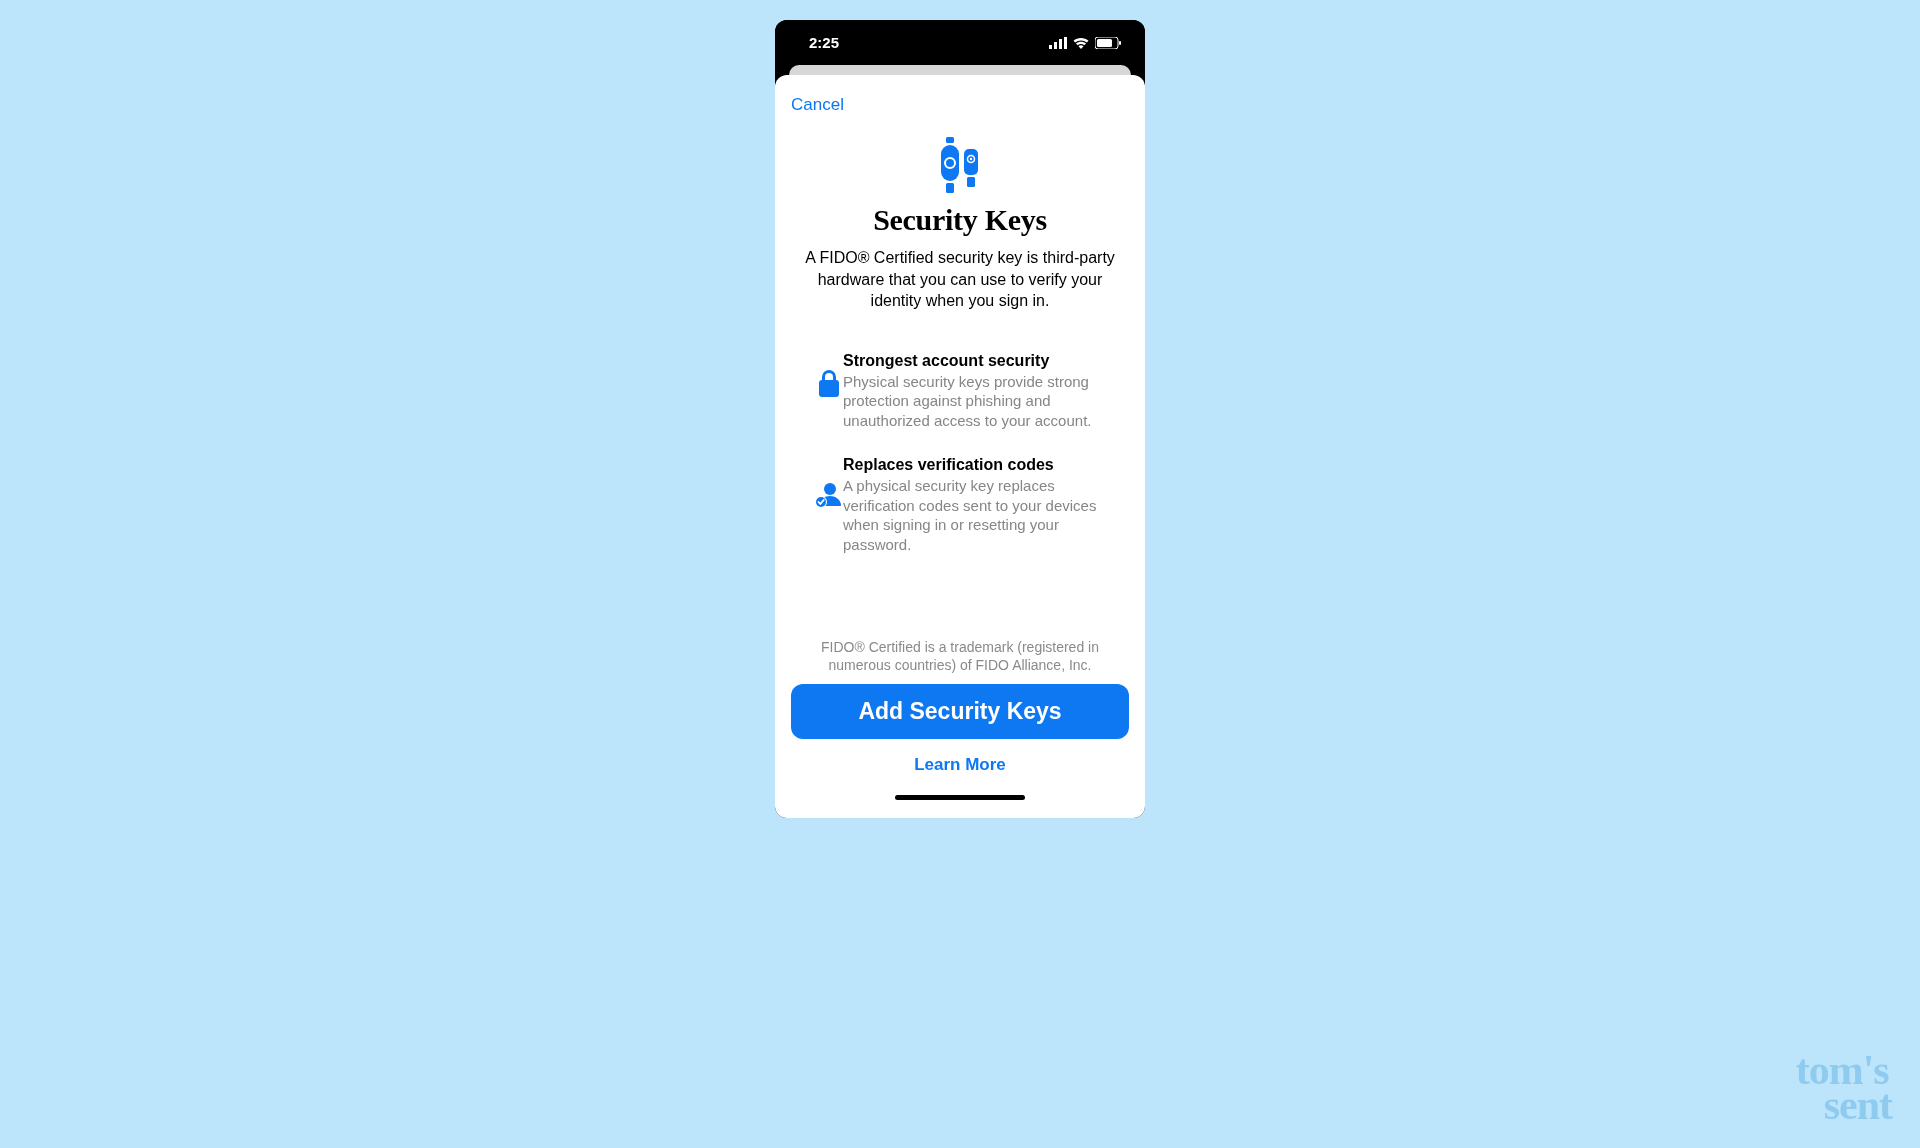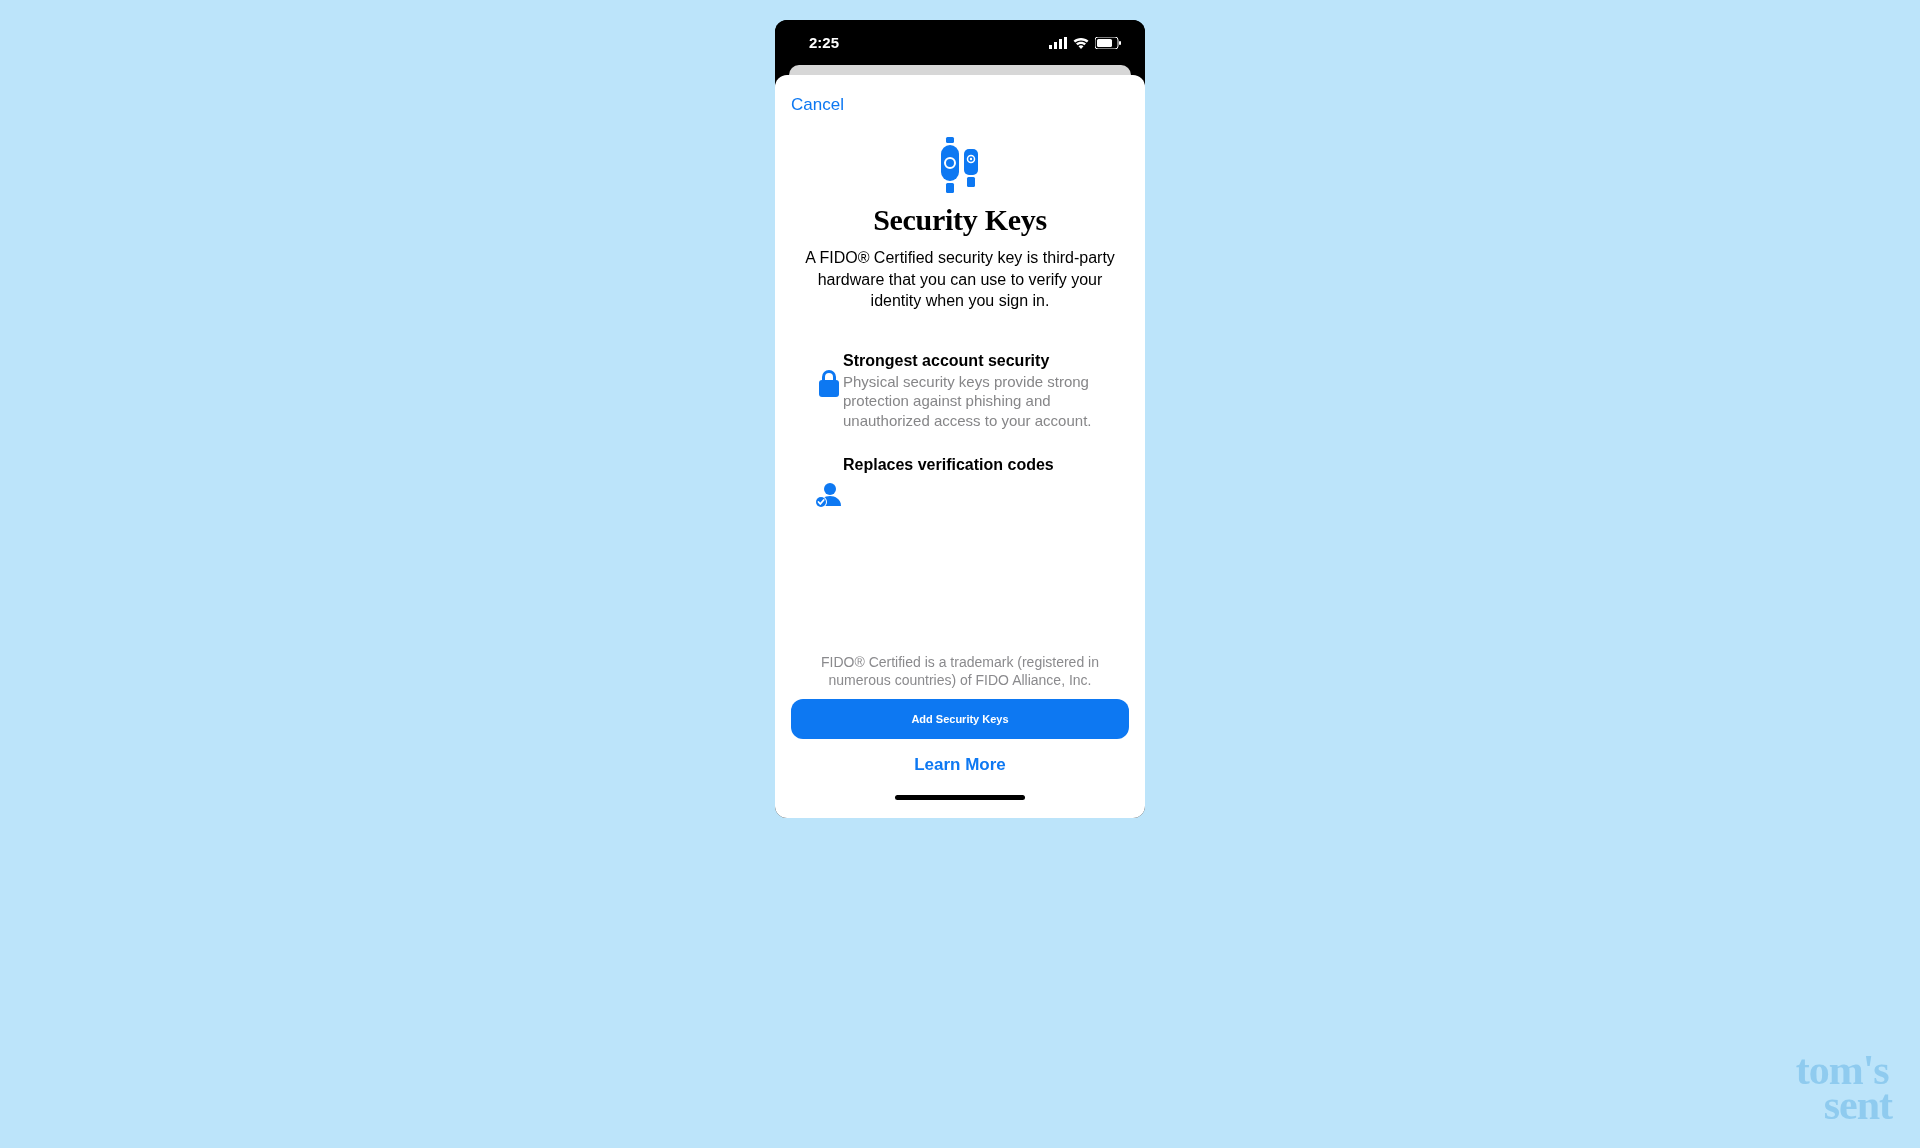--- a/index.html
+++ b/index.html
@@ -115,21 +115,21 @@
     color: #8a8a8d;
     line-height: 1.3;
     margin-bottom: 10px;
     padding: 0 8px;
   }
   .primary-btn {
     display: block;
     width: 100%;
     background: #0d78f2;
     color: #fff;
-    font-size: 11px;
+    font-size: 23px;
     font-weight: 600;
     border: none;
     border-radius: 12px;
     padding: 14px 0;
     margin-bottom: 16px;
     cursor: pointer;
   }
   .learn-more {
     color: #0d78f2;
     font-size: 17px;
@@ -229,20 +229,21 @@
               <circle cx="15" cy="7" r="6"></circle>
               <path d="M4 24 C4 17 10 14 15 14 C20 14 26 17 26 24 Z"></path>
               <circle cx="6" cy="20" r="6" fill="#fff"></circle>
               <circle cx="6" cy="20" r="5" fill="#0d78f2"></circle>
               <path d="M3.5 20 L5.3 22 L8.7 18" stroke="#fff" stroke-width="1.8" fill="none" stroke-linecap="round" stroke-linejoin="round"></path>
             </g>
           </svg>
         </div>
         <div class="feature-body">
           <div class="feature-title">Replaces verification codes</div>
+          <div class="feature-desc">A physical security key replaces verification codes sent to your devices when signing in or resetting your password.</div>
         </div>
       </div>
     </div>
 
     <div class="footer">
       <div class="trademark">FIDO® Certified is a trademark (registered in numerous countries) of FIDO Alliance, Inc.</div>
       <button class="primary-btn">Add Security Keys</button>
       <span class="learn-more">Learn More</span>
       <div class="home-indicator"></div>
     </div>

